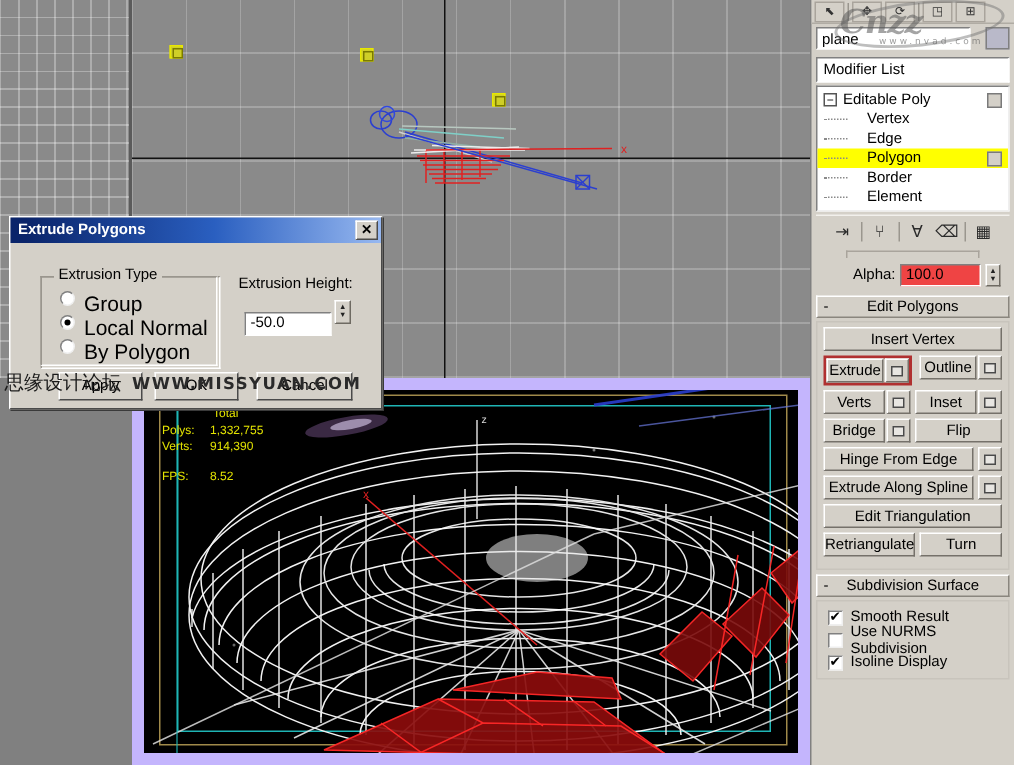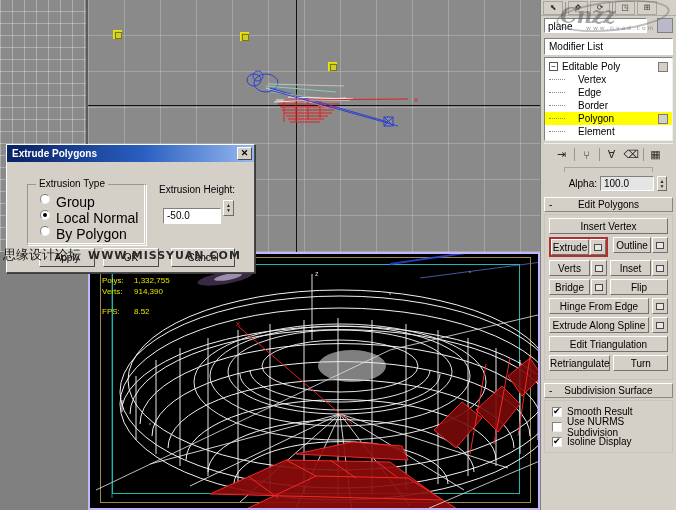--- a/index.html
+++ b/index.html
@@ -50,21 +50,21 @@
   }
   .helper-icon::after {
     content: ""; position: absolute; left: 1px; top: 1px;
     width: 5px; height: 5px; border: 1px solid #7a7a00;
   }
 
   
   #vp-persp {
     left: 88px; top: 252px; width: 452px; height: 258px;
     background: #000;
-    border: 2px solid #c4b5fd;
+    border: 8px solid #c4b5fd;
   }
   #vp-bottomleft {
     left: 0; top: 252px; width: 86px; height: 258px;
     background: #808080;
   }
   .safeframe {
     position: absolute; left: 22px; top: 10px; right: 18px; bottom: 14px;
     border: 1px solid #1fb5b5;
   }
   .outerframe {
@@ -162,21 +162,21 @@
   .vsep { width: 1px; height: 13px; background: #9a968e; }
 
   .panel-scrollarea { padding: 0 3px; }
 
   .alpha-row {
     display: flex; align-items: center; justify-content: flex-end;
     gap: 3px; padding: 2px 6px 3px 0; margin-top: 2px;
   }
   .alpha-label { font-size: 10px; color: #000; }
   .spinfield {
-    width: 54px; height: 15px; background: #e5e5e5;
+    width: 54px; height: 15px; background: #ef4444;
     border: 1px solid #808080; border-right-color: #fff; border-bottom-color: #fff;
     font-size: 10px; padding-left: 3px; line-height: 13px; color: #000;
   }
   .spinner {
     width: 10px; height: 15px; background: #d4d0c8;
     border: 1px solid #fff; border-right-color: #6e6a62; border-bottom-color: #6e6a62;
     display: flex; flex-direction: column; align-items: center; justify-content: center;
     font-size: 5px; line-height: 5px; color: #222;
   }
   .topbar-stub {
@@ -579,28 +579,28 @@
         <span class="stack-chk"></span>
       </div>
       <div class="stack-row">
         <span class="dashline"></span>
         <span class="child-indent">Vertex</span>
       </div>
       <div class="stack-row">
         <span class="dashline"></span>
         <span class="child-indent">Edge</span>
       </div>
-      <div class="stack-row">
-        <span class="dashline"></span>
-        <span class="child-indent">Border</span>
-      </div>
       <div class="stack-row selected">
         <span class="dashline"></span>
         <span class="child-indent">Polygon</span>
         <span class="stack-chk"></span>
+      </div>
+      <div class="stack-row">
+        <span class="dashline"></span>
+        <span class="child-indent">Border</span>
       </div>
       <div class="stack-row">
         <span class="dashline"></span>
         <span class="child-indent">Element</span>
       </div>
     </div>
 
     <div class="stack-toolbar">
       <span class="stb">⇥</span>
       <span class="vsep"></span>

